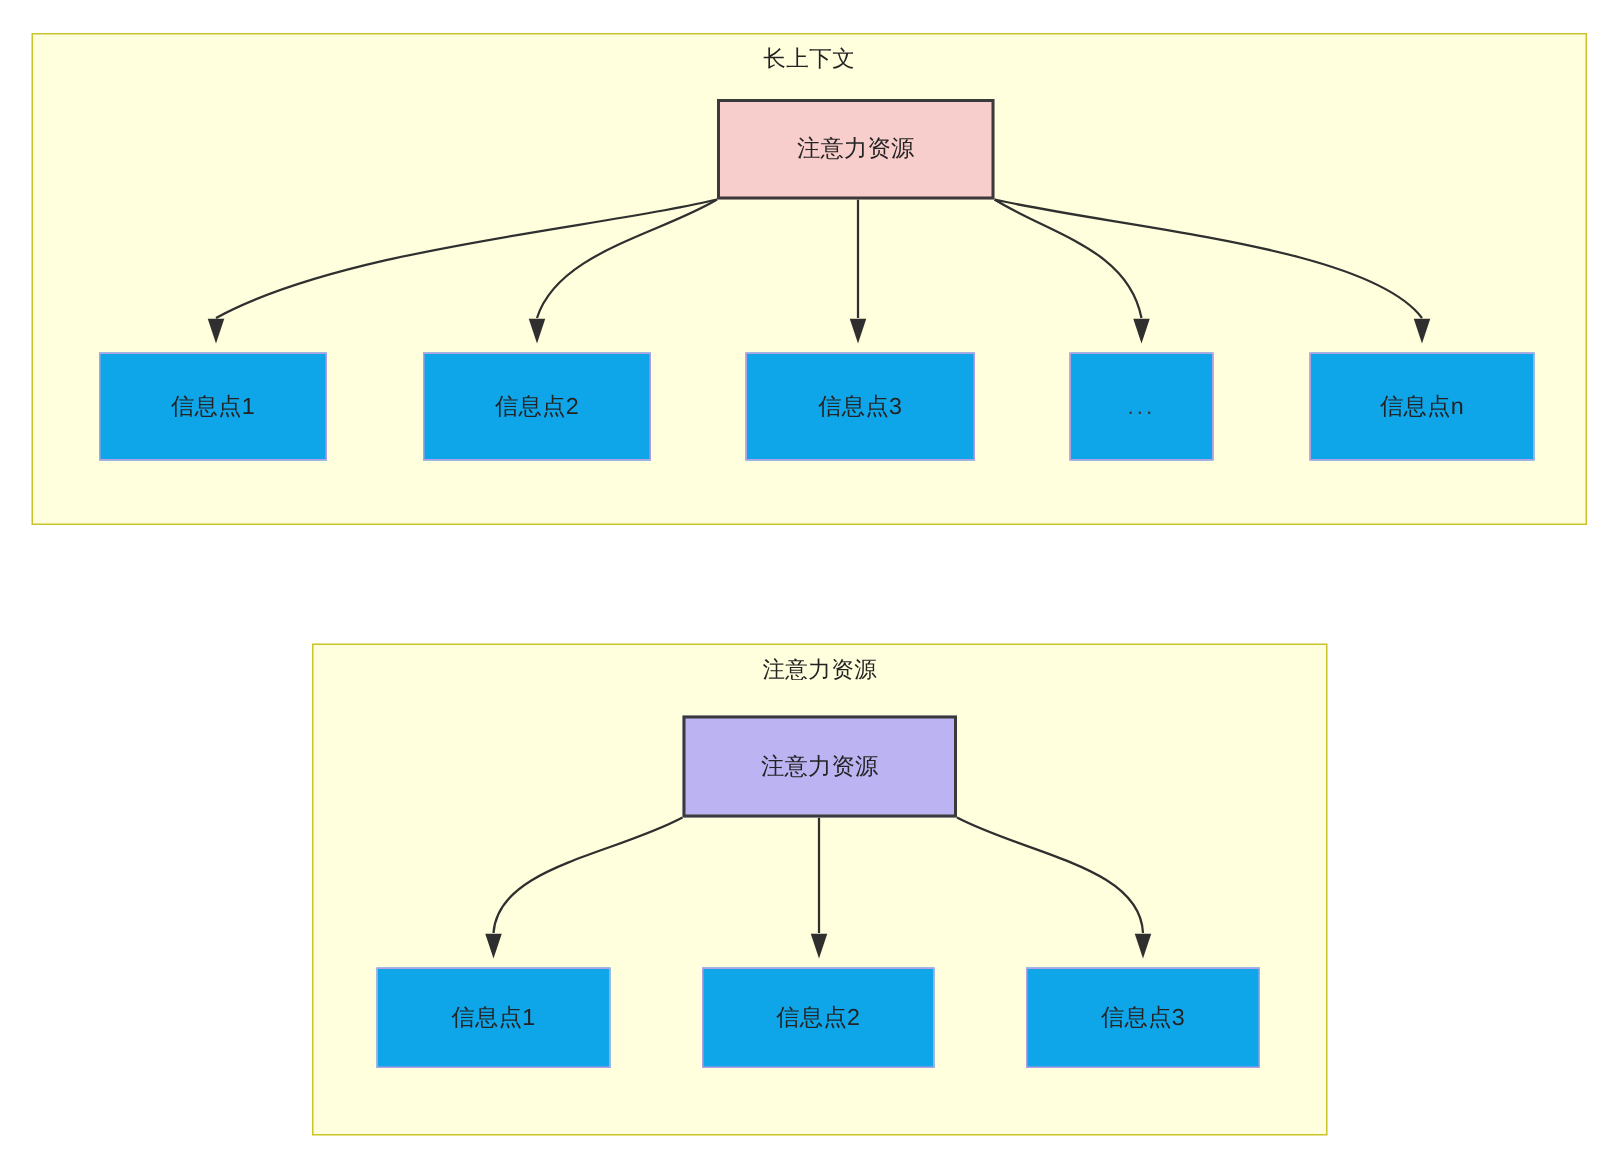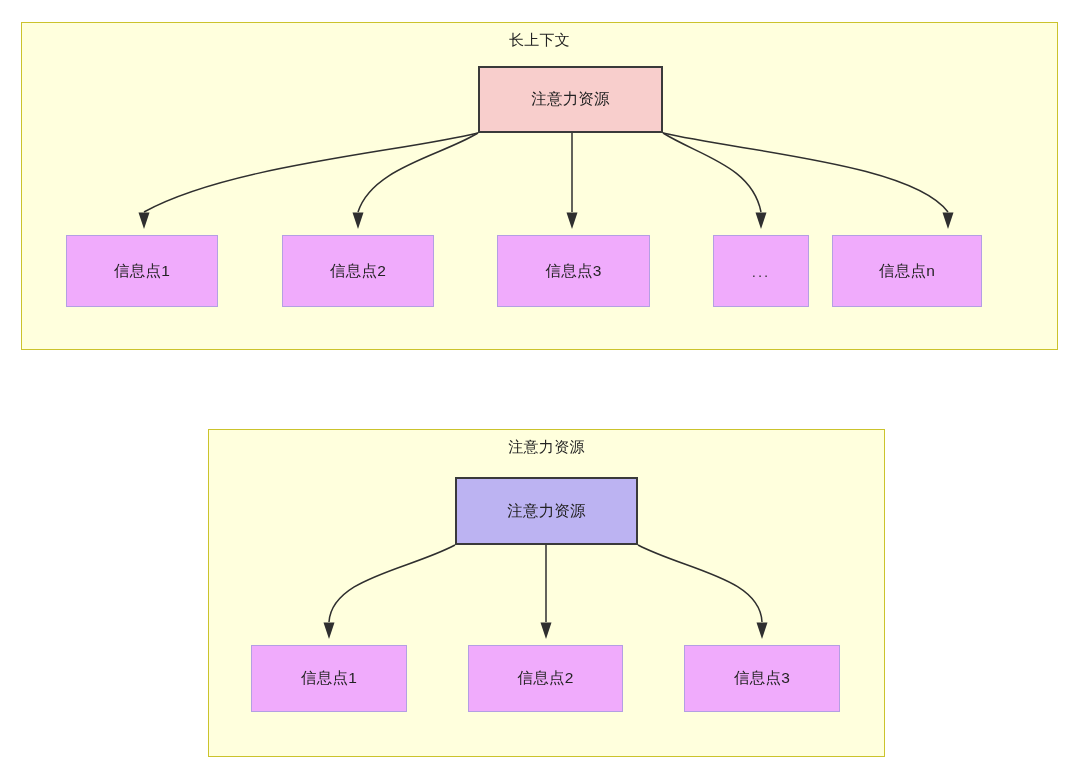--- a/index.html
+++ b/index.html
@@ -63,21 +63,21 @@
   }
   .node-attention-long {
     background: #f8cecc;
     border: 2.2px solid #3a3a3a;
   }
   .node-attention-short {
     background: #bcb3f2;
     border: 2.2px solid #3a3a3a;
   }
   .node-info {
-    background: #f0abfc;
+    background: #0ea5e9;
     border: 1.7px solid #b49fe3;
   }
   .node-ellipsis {
     letter-spacing: 2px;
     color: #3a3a3a;
     font-size: 15px;
   }
   svg.edges {
     position: absolute;
     left: 0;
@@ -125,21 +125,21 @@
   <div class="node node-attention-long" style="left:478px; top:66px; width:185px; height:67px;">注意力资源</div>
 
   <div class="node node-info" style="left:66px; top:235px; width:152px; height:72px;">信息点1</div>
 
   <div class="node node-info" style="left:282px; top:235px; width:152px; height:72px;">信息点2</div>
 
   <div class="node node-info" style="left:497px; top:235px; width:153px; height:72px;">信息点3</div>
 
   <div class="node node-info node-ellipsis" style="left:713px; top:235px; width:96px; height:72px;">...</div>
 
-  <div class="node node-info" style="left:832px; top:235px; width:150px; height:72px;">信息点n</div>
+  <div class="node node-info" style="left:873px; top:235px; width:150px; height:72px;">信息点n</div>
 
   <div class="panel" id="panel-short">
     <div class="panel-title">注意力资源</div>
   </div>
 
   <svg class="edges" id="edges-short" width="1080" height="774">
 
     <path d="M 455,545 C 408,570 332,578 329,622"></path>
     <polygon points="329,639 323.5,622.5 334.5,622.5"></polygon>
 

